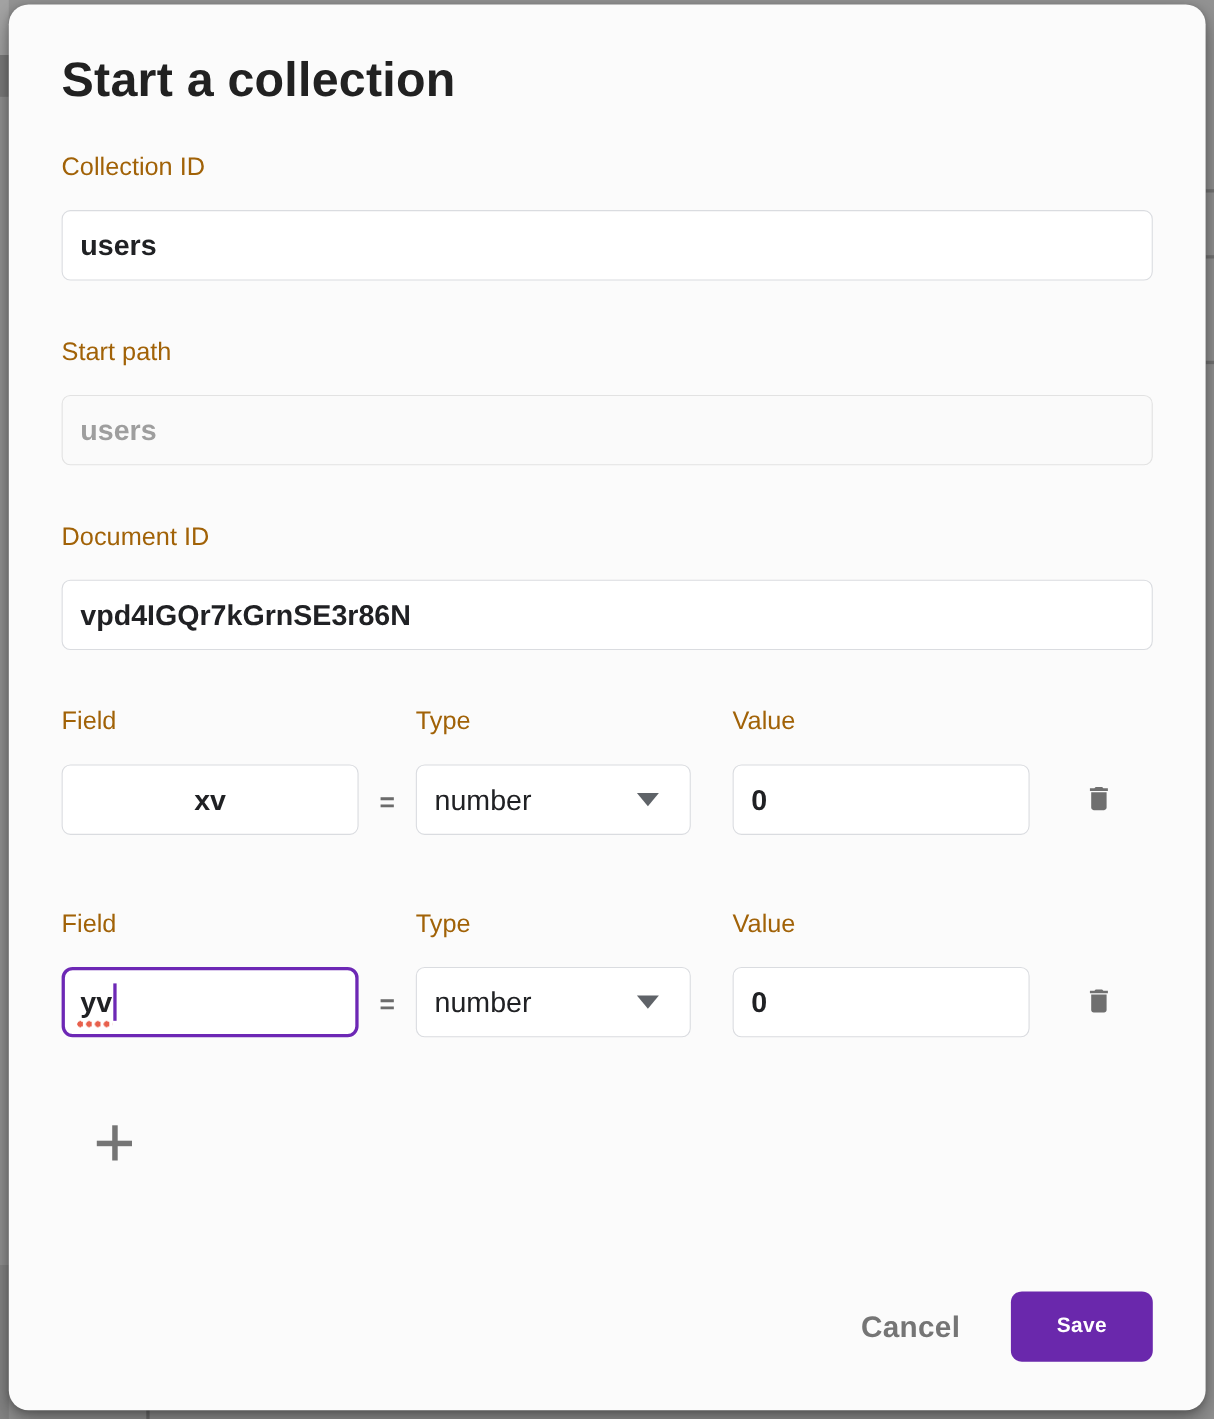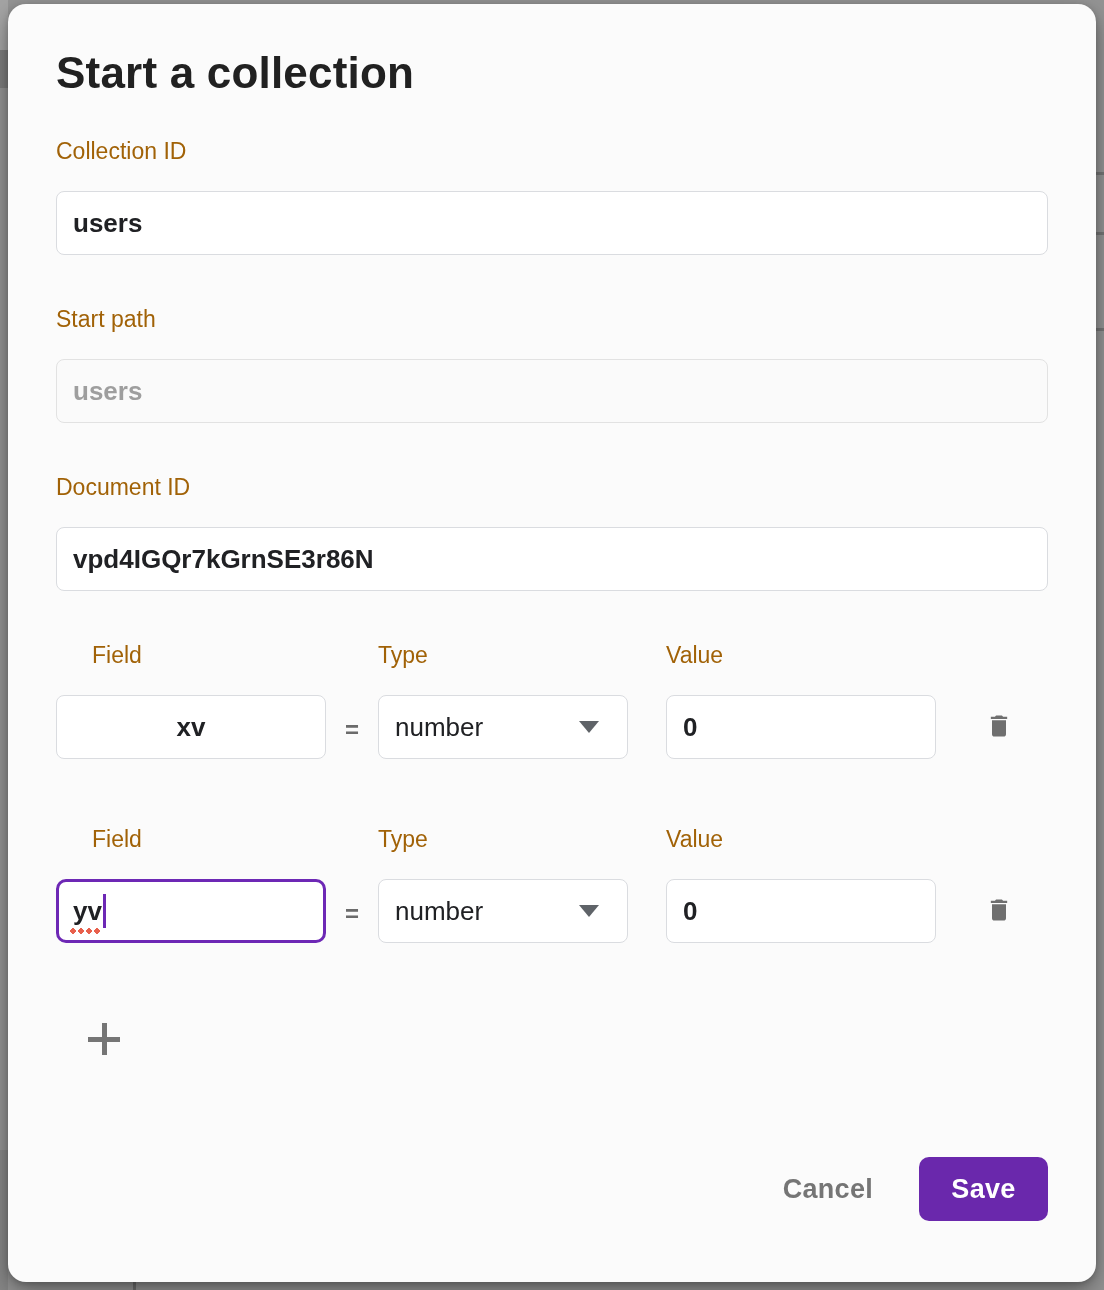--- a/index.html
+++ b/index.html
@@ -59,21 +59,21 @@
     border-color:#e2e2e2;
     color:#9e9e9e;
   }
   .field-grid{
     display:grid;
     grid-template-columns:270px 52px 270px 18px 270px 1fr;
     align-items:center;
   }
   .labels-row1{margin-top:52px;}
   .labels-row2{margin-top:68px;}
-  .col1{grid-column:1;margin-left:36px;}
+  .col1{grid-column:1;}
   .col3{grid-column:3;}
   .col5{grid-column:5;}
   .controls-row{margin-top:28px;}
   .cell-input{
     width:270px;
     height:64px;
     margin-top:0;
   }
   .equals{
     grid-column:2;
@@ -153,39 +153,39 @@
   }
   .plus-icon::before, .plus-icon::after{
     content:"";
     position:absolute;
     background:#757575;
   }
   .plus-icon::before{ left:10px; top:24px; width:32px; height:5px; }
   .plus-icon::after{ left:24px; top:10px; width:5px; height:32px; }
   .footer{
     position:absolute;
-    right:48px; bottom:61px;
+    right:48px; bottom:44px;
     display:flex;
     align-items:center;
     gap:46px;
   }
   .cancel-btn{
     background:none;border:none;cursor:pointer;
     font-family:inherit;
     font-size:27px;
     font-weight:600;
     color:#757575;
     letter-spacing:.3px;
   }
   .save-btn{
     width:129px;height:64px;
     background:var(--accent);
     border:none;border-radius:10px;cursor:pointer;
     font-family:inherit;
-    font-size:27px;
+    font-size:19px;
     font-weight:600;
     color:#ffffff;
     letter-spacing:.3px;
   }
 </style>
 </head>
 <body style="background: rgb(148, 148, 148);">
 
 <div class="bg-artifact" style="left:0;top:0;width:8px;height:50px;background:#a4a4a4;"></div>
 <div class="bg-artifact" style="left:0;top:50px;width:8px;height:38px;background:#7d7d7d;"></div>

